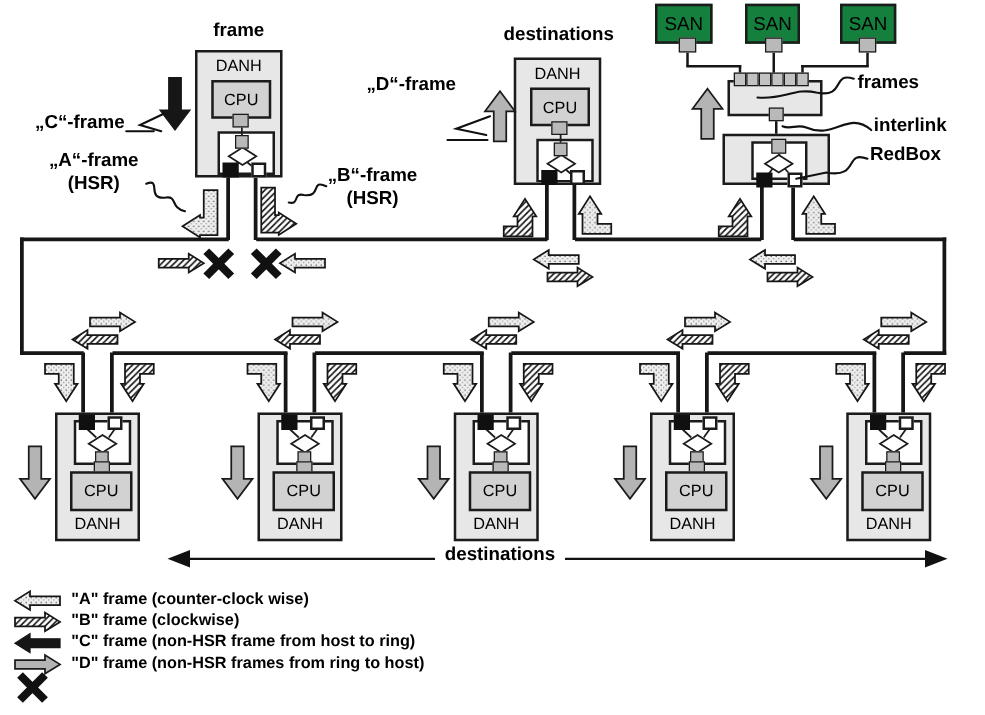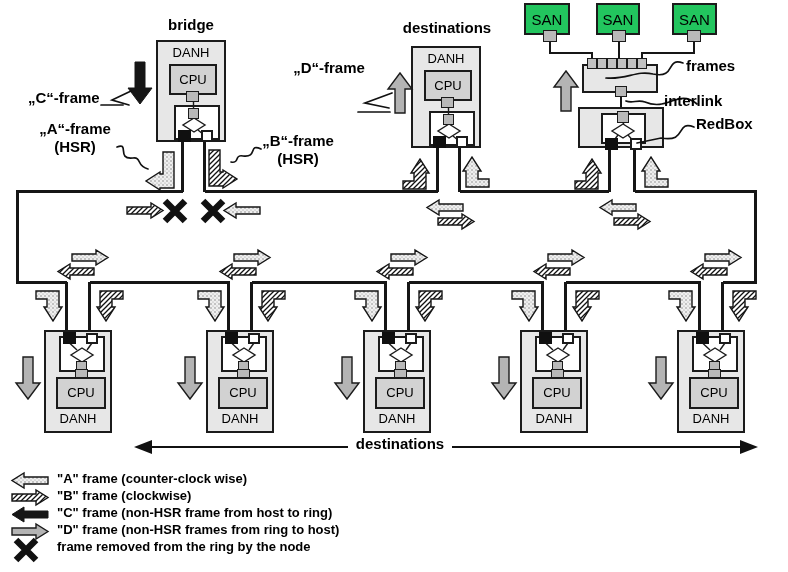--- a/index.html
+++ b/index.html
@@ -15,21 +15,21 @@
   .nlabel{position:absolute;left:0;right:0;text-align:center;font-size:13px;}
   .cpu{position:absolute;background:#d2d2d2;border:2px solid #1b1b1b;box-sizing:border-box;
        text-align:center;font-size:13px;}
   .swbox{position:absolute;background:#fff;border:2px solid #1b1b1b;box-sizing:border-box;}
   .psq{position:absolute;background:#b9b9b9;border:1px solid #1b1b1b;box-sizing:border-box;}
   .pblk{position:absolute;background:#101010;}
   .pwht{position:absolute;background:#fff;border:2px solid #1b1b1b;box-sizing:border-box;}
   .nsvg{position:absolute;left:0;top:0;pointer-events:none;}
   .nln{stroke:#1b1b1b;stroke-width:1.4;fill:none;}
   .ndia{fill:#fff;stroke:#1b1b1b;stroke-width:1.4;}
-  .san{position:absolute;background:#22c55e;border:2px solid #1b1b1b;box-sizing:border-box;
+  .san{position:absolute;background:#15803d;border:2px solid #1b1b1b;box-sizing:border-box;
        text-align:center;font-size:15px;}
   .bridge{position:absolute;background:#e7e7e7;border:2px solid #1b1b1b;box-sizing:border-box;}
   .bsq{position:absolute;background:#c2c2c2;border:1px solid #1b1b1b;box-sizing:border-box;}
   #overlay{position:absolute;left:0;top:0;pointer-events:none;}
   .dot{fill:url(#pdot);stroke:#161616;stroke-width:1.4;}
   .hat{fill:url(#phatch);stroke:#161616;stroke-width:1.4;}
   .blk{fill:#161616;stroke:#161616;stroke-width:1;}
   .gry{fill:#b4b4b4;stroke:#1b1b1b;stroke-width:1.4;}
   .xm{stroke:#111;stroke-width:6.5;fill:none;}
   .sqg{stroke:#111;stroke-width:1.7;fill:none;stroke-linecap:round;}
@@ -323,32 +323,31 @@
     <path d="M697,104 C678,88 668,112 645,102 C637,99 633,104 626,101" class="sqg"></path>
     <path d="M694,127 C675,120 688,143 661,138 L637,143" class="sqg"></path>
 
     <use href="#arw-l" x="12" y="473" class="dot"></use>
     <use href="#arw-r" x="12" y="490" class="hat"></use>
     <use href="#arw-l" x="12" y="507" class="blk"></use>
     <use href="#arw-r" x="12" y="524" class="gry"></use>
     <use href="#xmark" x="14" y="538" class="xm"></use>
   </svg>
 
-  <div class="lbl ctr" style="left:156px;top:16px;width:70px">bridge</div>
+  <div class="lbl ctr" style="left:156px;top:16px;width:70px">frame</div>
   <div class="lbl ctr" style="left:402px;top:19px;width:90px">destinations</div>
   <div class="lbl" style="left:28px;top:89px">„C“-frame</div>
   <div class="lbl ctr" style="left:30px;top:120px;width:90px">„A“-frame</div>
   <div class="lbl ctr" style="left:30px;top:138px;width:90px">(HSR)</div>
   <div class="lbl ctr" style="left:256px;top:132px;width:84px">„B“-frame</div>
   <div class="lbl ctr" style="left:256px;top:150px;width:84px">(HSR)</div>
   <div class="lbl ctr" style="left:293px;top:59px;width:72px">„D“-frame</div>
   <div class="lbl" style="left:686px;top:57px">frames</div>
-  <div class="lbl" style="left:664px;top:92px">interlink</div>
+  <div class="lbl" style="left:699px;top:92px">interlink</div>
   <div class="lbl" style="left:696px;top:115px">RedBox</div>
   <div class="lbl ctr" style="left:349px;top:435px;width:102px">destinations</div>
 
   <div class="legend-text" style="top:471px">"A" frame (counter-clock wise)</div>
   <div class="legend-text" style="top:488px">"B" frame (clockwise)</div>
   <div class="legend-text" style="top:505px">"C" frame (non-HSR frame from host to ring)</div>
   <div class="legend-text" style="top:522px">"D" frame (non-HSR frames from ring to host)</div>
-  <div class="legend-text" style="top:539px">frame removed from the ring by the node</div>
 
 </div>
 
 </body></html>

